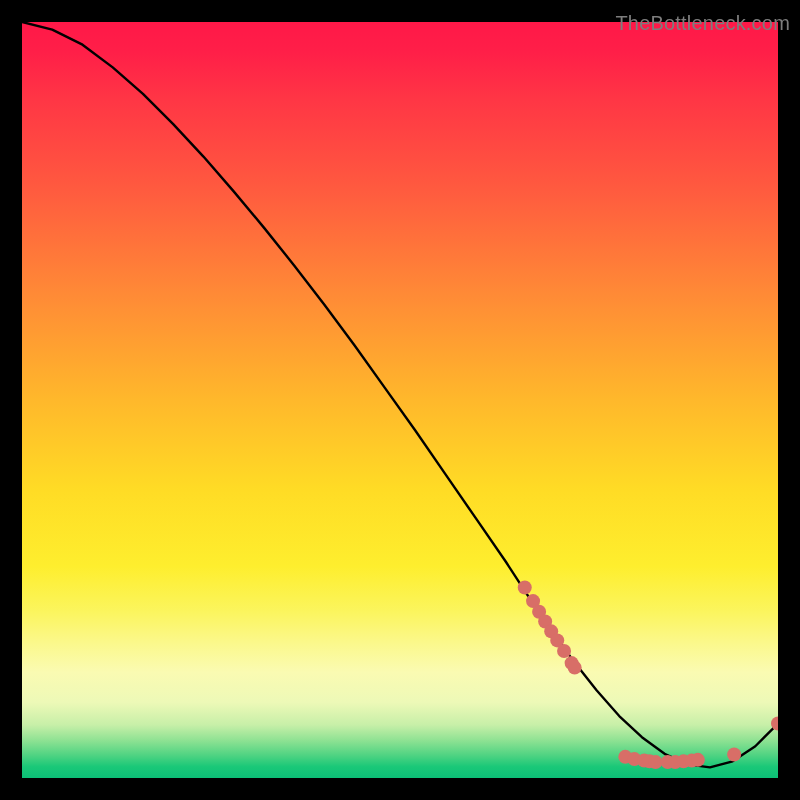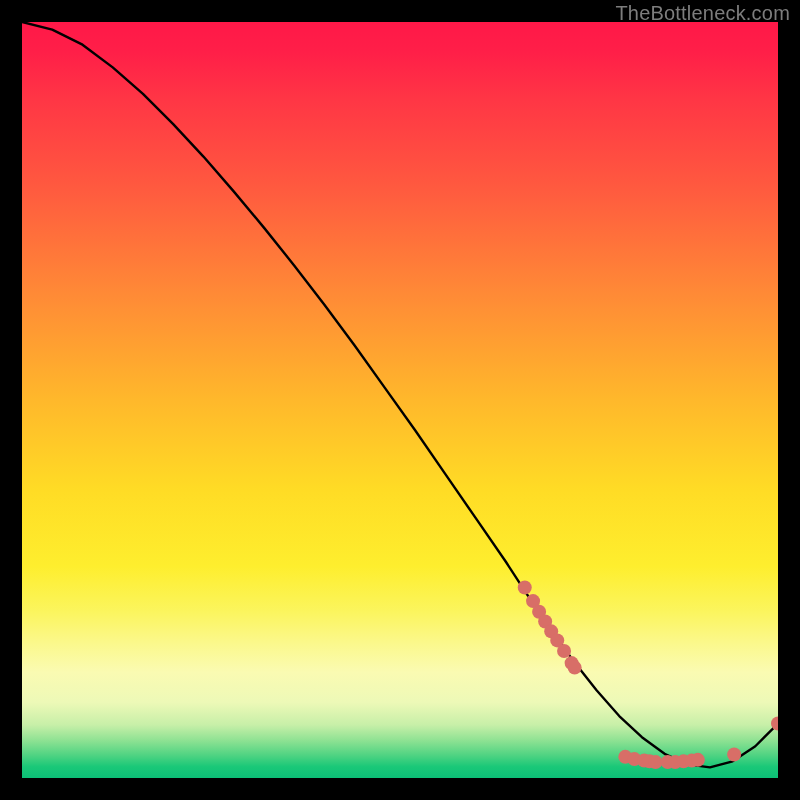--- a/index.html
+++ b/index.html
@@ -40,21 +40,21 @@
       #edf9b7 90%,
       #c7efa8 93%,
       #8fe293 95%,
       #4fd382 97%,
       #1ac878 98.5%,
       #0cbf77 100%
     );
   }
   .watermark {
     position: absolute;
-    top: 2px;
+    top: 12px;
     right: 10px;
     color: #7d7d7d;
     font-size: 20px;
     letter-spacing: 0.2px;
     user-select: none;
   }
   svg.overlay {
     position: absolute;
     left: 0;
     top: 0;

